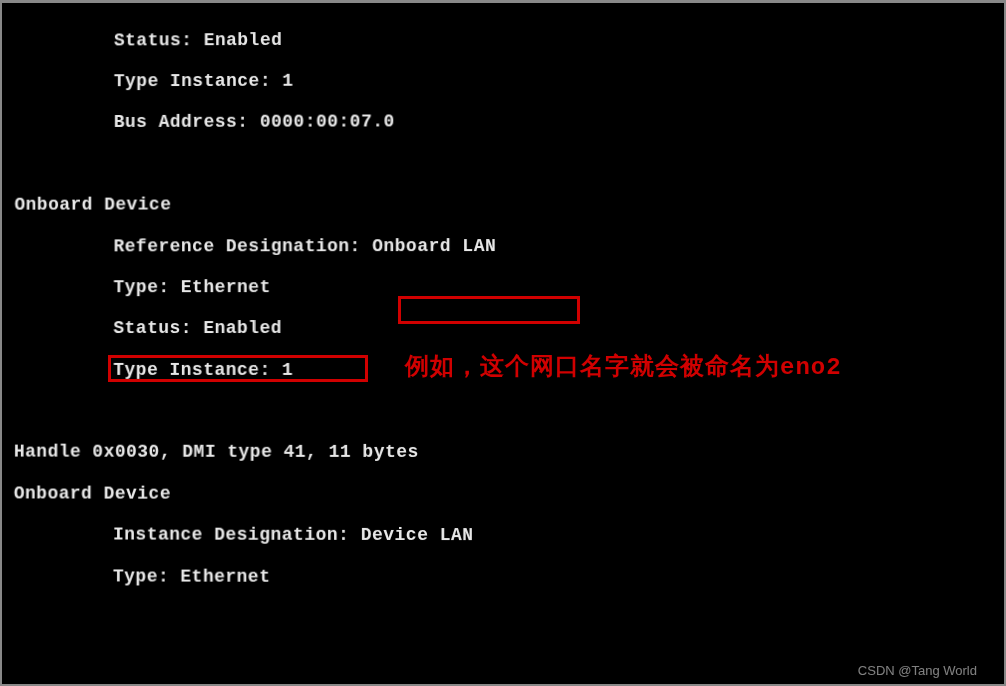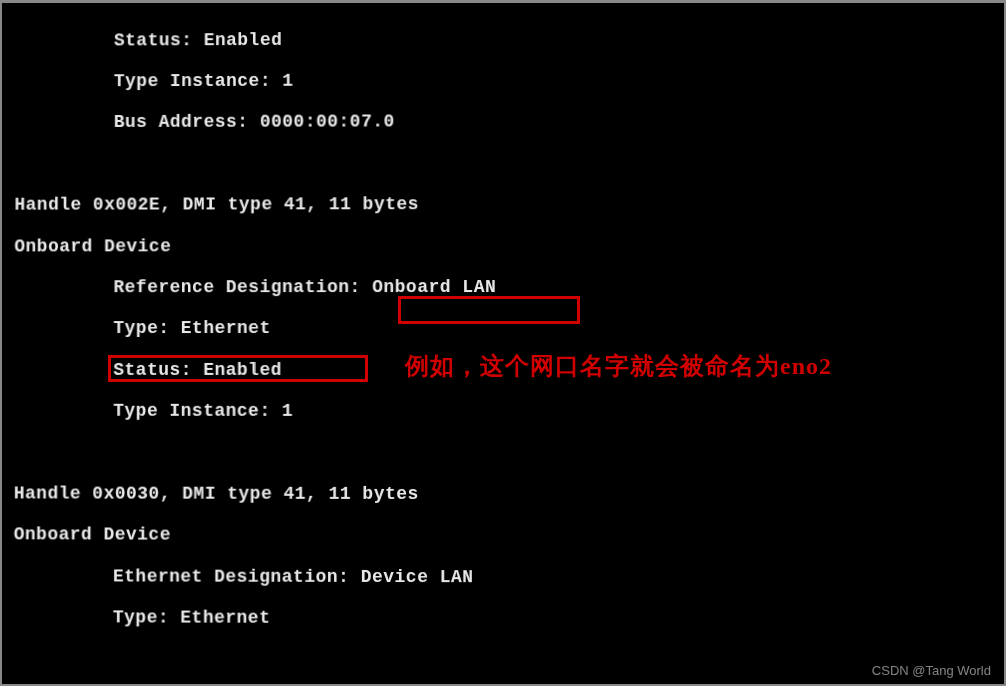--- a/index.html
+++ b/index.html
@@ -48,31 +48,31 @@
     }
     .box2 {
       left: 108px;
       top: 355px;
       width: 260px;
       height: 27px;
     }
     .annotation {
       position: absolute;
       color: #d00000;
-      font-family: Liberation Serif, serif;
+      font-family: Liberation Mono, monospace;
       font-size: 24px;
       font-weight: bold;
       left: 405px;
       top: 350px;
       letter-spacing: 1px;
     }
     .watermark {
       position: absolute;
       bottom: 8px;
-      right: 15px;
+      right: 29px;
       color: rgba(255,255,255,0.5);
       font-family: Arial, sans-serif;
       font-size: 13px;
       font-weight: normal;
     }
     .screen-border {
       position: absolute;
       top: 0;
       left: 0;
       right: 0;
@@ -83,30 +83,29 @@
     }
   </style>
 </head>
 <body>
 
 <div class="terminal">
 <span class="terminal-line indent1">Status: Enabled</span>
 <span class="terminal-line indent1">Type Instance: 1</span>
 <span class="terminal-line indent1">Bus Address: 0000:00:07.0</span>
 <span class="terminal-line"> </span>
-<span class="terminal-line">Handle 0x002E, DMI type 41, 11 bytes</span>
 <span class="terminal-line">Onboard Device</span>
 <span class="terminal-line indent1">Reference Designation: Onboard LAN</span>
 <span class="terminal-line indent1">Type: Ethernet</span>
 <span class="terminal-line indent1">Status: Enabled</span>
 <span class="terminal-line indent1">Type Instance: 1</span>
 <span class="terminal-line"> </span>
 <span class="terminal-line">Handle 0x0030, DMI type 41, 11 bytes</span>
 <span class="terminal-line">Onboard Device</span>
-<span class="terminal-line indent1"><span>Ethernet Designation: </span><span>Device LAN</span></span>
+<span class="terminal-line indent1"><span>Instance Designation: </span><span>Device LAN</span></span>
 <span class="terminal-line indent1">Type: Ethernet</span>
 
 
 
 
 
 
 
 
 

